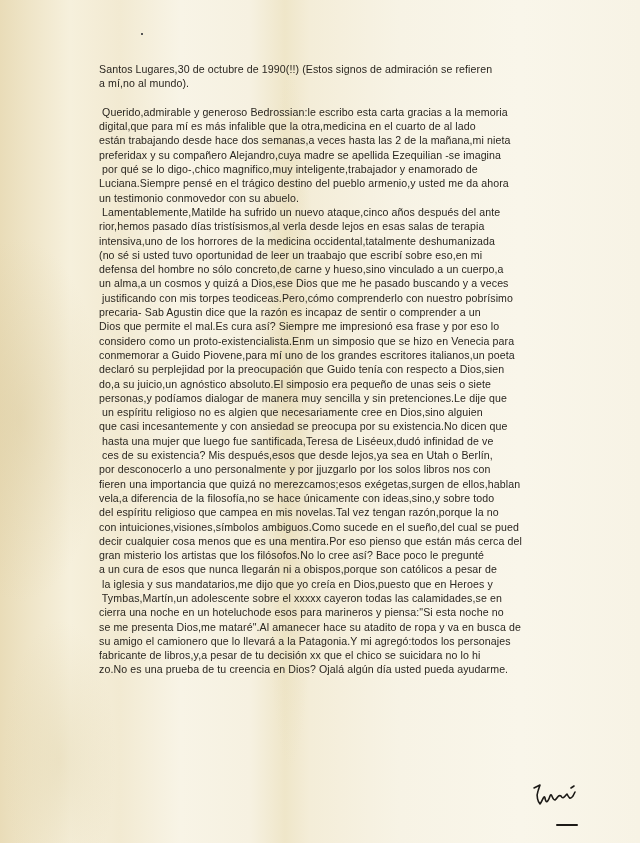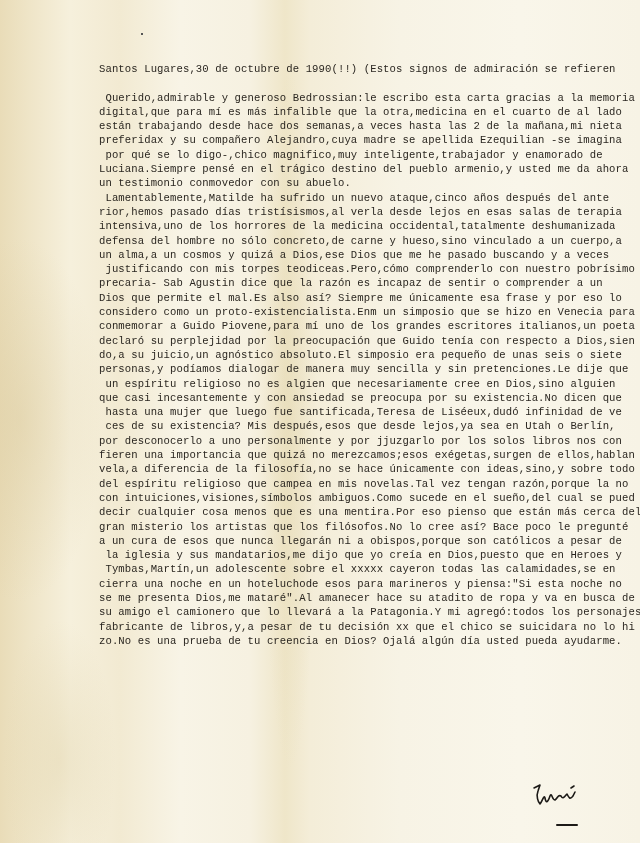--- a/index.html
+++ b/index.html
@@ -31,21 +31,21 @@
         radial-gradient(ellipse 120px 260px at 20px 420px, rgba(214,196,148,0.35), rgba(214,196,148,0) 70%),
         radial-gradient(ellipse 80px 200px at 60px 760px, rgba(220,205,160,0.35), rgba(220,205,160,0) 70%),
         radial-gradient(ellipse 40px 500px at 290px 420px, rgba(215,200,150,0.25), rgba(215,200,150,0) 70%);
       pointer-events: none;
     }
     .letter {
       position: absolute;
       left: 99px;
       top: 62px;
       width: 540px;
-      font-family: Liberation Mono, monospace;
+      font-family: Liberation Sans, sans-serif;
       font-size: 10.6px;
       line-height: 14.3px;
       color: #2a2620;
       letter-spacing: 0.1px;
     }
     .line {
       white-space: pre;
       height: 14.3px;
     }
     .gap {
@@ -79,38 +79,40 @@
 </head>
 <body>
 
 <div class="paper"></div>
 <div class="stain"></div>
 <div class="dot-mark"></div>
 
 <div class="letter">
   <div>
     <div class="line">Santos Lugares,30 de octubre de 1990(!!) (Estos signos de admiración se refieren</div>
+    <div class="line">a mí,no al mundo).</div>
   </div>
   <div class="gap"></div>
   <div>
     <div class="line"> Querido,admirable y generoso Bedrossian:le escribo esta carta gracias a la memoria</div>
     <div class="line">digital,que para mí es más infalible que la otra,medicina en el cuarto de al lado</div>
     <div class="line">están trabajando desde hace dos semanas,a veces hasta las 2 de la mañana,mi nieta</div>
     <div class="line">preferidax y su compañero Alejandro,cuya madre se apellida Ezequilian -se imagina</div>
     <div class="line"> por qué se lo digo-,chico magnifico,muy inteligente,trabajador y enamorado de</div>
     <div class="line">Luciana.Siempre pensé en el trágico destino del pueblo armenio,y usted me da ahora</div>
     <div class="line">un testimonio conmovedor con su abuelo.</div>
     <div class="line"> Lamentablemente,Matilde ha sufrido un nuevo ataque,cinco años después del ante</div>
     <div class="line">rior,hemos pasado días tristísismos,al verla desde lejos en esas salas de terapia</div>
     <div class="line">intensiva,uno de los horrores de la medicina occidental,tatalmente deshumanizada</div>
+    <div class="line">(no sé si usted tuvo oportunidad de leer un traabajo que escribí sobre eso,en mi</div>
     <div class="line">defensa del hombre no sólo concreto,de carne y hueso,sino vinculado a un cuerpo,a</div>
     <div class="line">un alma,a un cosmos y quizá a Dios,ese Dios que me he pasado buscando y a veces</div>
     <div class="line"> justificando con mis torpes teodiceas.Pero,cómo comprenderlo con nuestro pobrísimo</div>
     <div class="line">precaria- Sab Agustin dice que la razón es incapaz de sentir o comprender a un</div>
-    <div class="line">Dios que permite el mal.Es also así? Siempre me únicamente esa frase y por eso lo</div>
+    <div class="line">Dios que permite el mal.Es cura así? Siempre me impresionó esa frase y por eso lo</div>
     <div class="line">considero como un proto-existencialista.Enm un simposio que se hizo en Venecia para</div>
     <div class="line">conmemorar a Guido Piovene,para mí uno de los grandes escritores italianos,un poeta</div>
     <div class="line">declaró su perplejidad por la preocupación que Guido tenía con respecto a Dios,sien</div>
     <div class="line">do,a su juicio,un agnóstico absoluto.El simposio era pequeño de unas seis o siete</div>
     <div class="line">personas,y podíamos dialogar de manera muy sencilla y sin pretenciones.Le dije que</div>
     <div class="line"> un espíritu religioso no es algien que necesariamente cree en Dios,sino alguien</div>
     <div class="line">que casi incesantemente y con ansiedad se preocupa por su existencia.No dicen que</div>
     <div class="line"> hasta una mujer que luego fue santificada,Teresa de Liséeux,dudó infinidad de ve</div>
     <div class="line"> ces de su existencia? Mis después,esos que desde lejos,ya sea en Utah o Berlín,</div>
     <div class="line">por desconocerlo a uno personalmente y por jjuzgarlo por los solos libros nos con</div>

